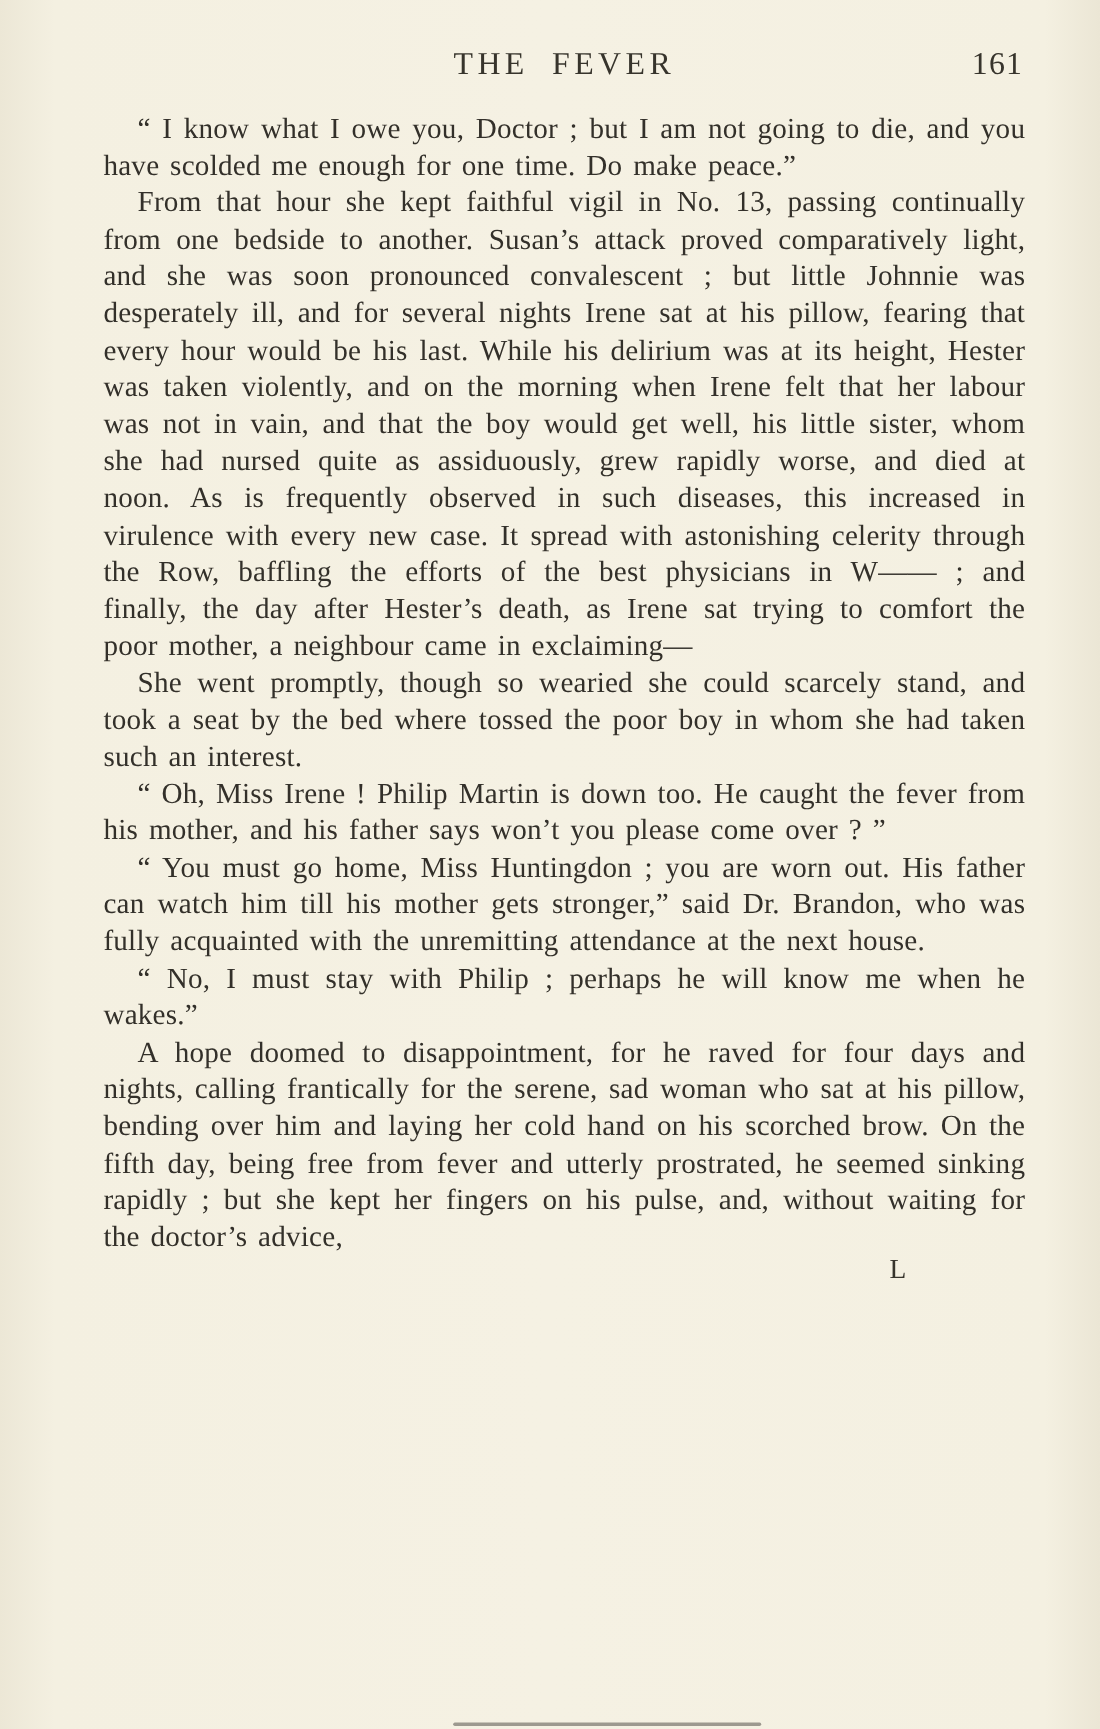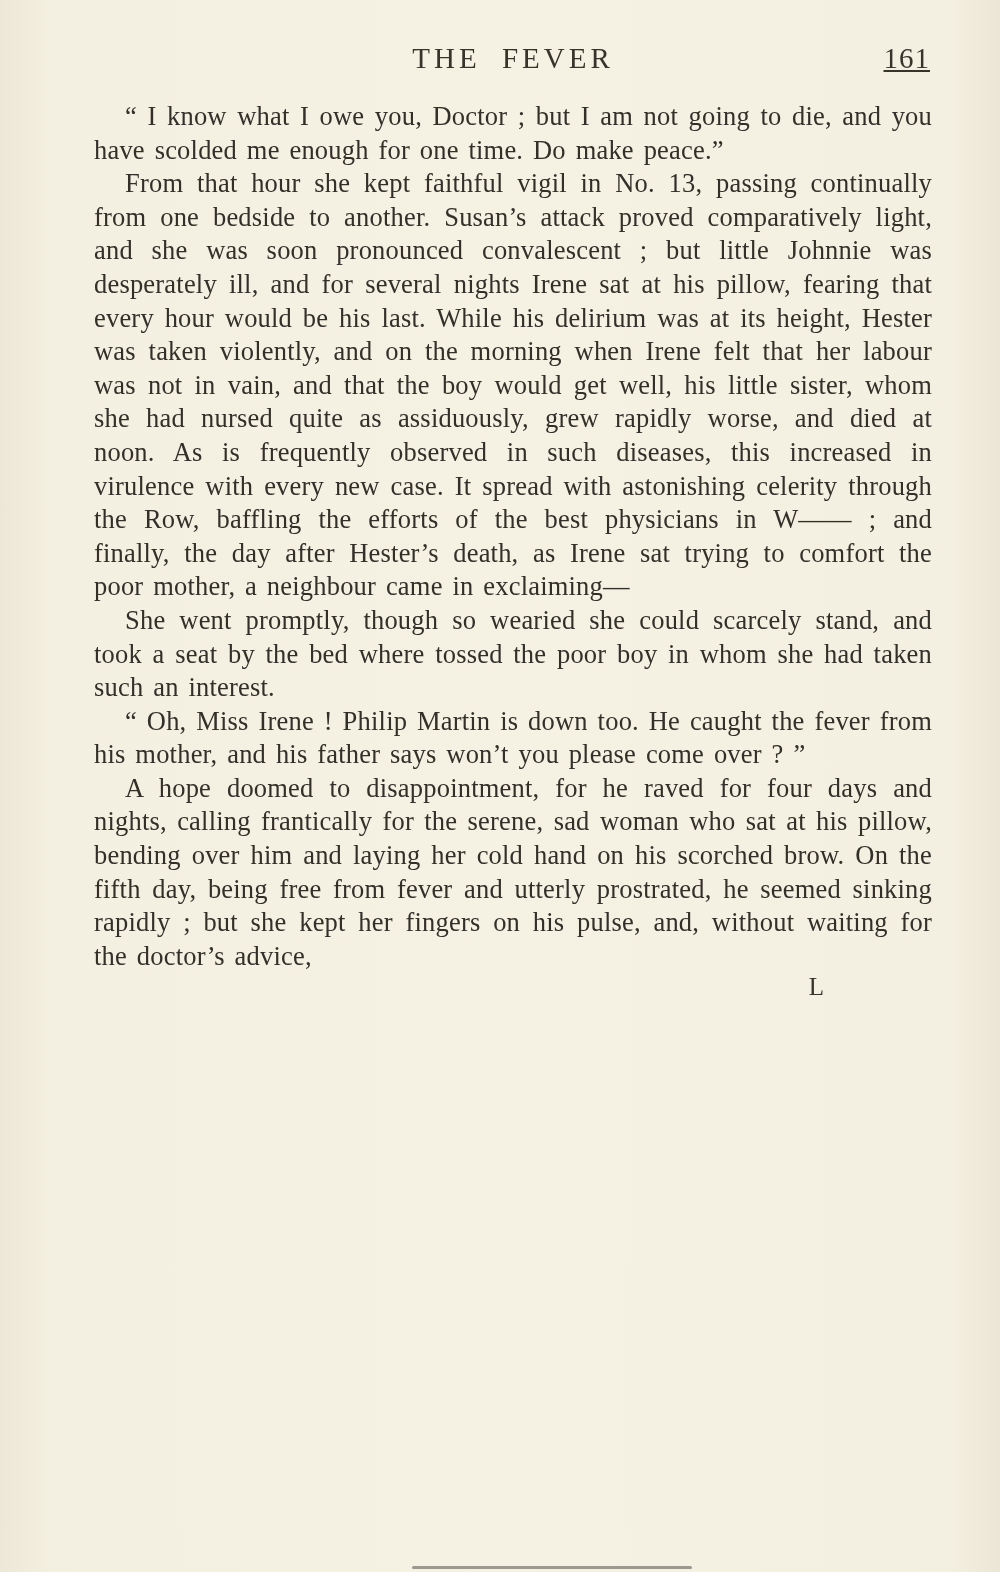--- a/index.html
+++ b/index.html
@@ -36,21 +36,20 @@
     word-spacing: 10px;
     color: #37342c;
   }
   .page-number {
     position: absolute;
     right: 2px;
     top: 0;
     font-size: 29px;
     letter-spacing: 1px;
     color: #37342c;
-    text-decoration: underline;
   }
   .body-text {
     text-align: justify;
   }
   .body-text p.para {
     margin: 0;
     text-indent: 31px;
     font-size: 26.5px;
     line-height: 33.6px;
     word-spacing: 3px;
@@ -84,20 +83,22 @@
   <div class="running-head">
     <span class="running-title">THE  FEVER</span>
     <span class="page-number">161</span>
   </div>
 
   <div class="body-text">
       <p class="para">“ I know what I owe you, Doctor ;  but I am not going to die, and you have scolded me enough for one time. Do make peace.”</p>
       <p class="para">From that hour she kept faithful vigil in No. 13, passing continually from one bedside to another.  Susan’s attack proved comparatively light, and she was soon pronounced convalescent ;  but little Johnnie was desperately ill, and for several nights Irene sat at his pillow, fearing that every hour would be his last.  While his delirium was at its height, Hester was taken violently, and on the morning when Irene felt that her labour was not in vain, and that the boy would get well, his little sister, whom she had nursed quite as assiduously, grew rapidly worse, and died at noon.   As is frequently observed in such diseases, this increased in virulence with every new case.   It spread with astonishing celerity through the Row, baffling the efforts of the best physicians in W—— ; and finally, the day after Hester’s death, as Irene sat trying to comfort the poor mother, a neighbour came in exclaiming—</p>
       <p class="para">She went promptly, though so wearied she could scarcely stand, and took a seat by the bed where tossed the poor boy in whom she had taken such an interest.</p>
       <p class="para">“ Oh, Miss Irene !   Philip Martin is down too.  He caught the fever from his mother, and his father says won’t you please come over ? ”</p>
+      <p class="para">“ You must go home, Miss Huntingdon ;  you are worn out.  His father can watch him till his mother gets stronger,” said Dr. Brandon, who was fully acquainted with the unremitting attendance at the next house.</p>
+      <p class="para">“ No, I must stay with Philip ;  perhaps he will know me when he wakes.”</p>
       <p class="para">A hope doomed to disappointment, for he raved for four days and nights, calling frantically for the serene, sad woman who sat at his pillow, bending over him and laying her cold hand on his scorched brow.  On the fifth day, being free from fever and utterly prostrated, he seemed sinking rapidly ;  but she kept her fingers on his pulse, and, without waiting for the doctor’s advice,</p>
     </div>
 
   <div class="signature-line">L</div>
 
   <div class="scan-artifact"></div>
 
 </div>
 
 </body></html>

